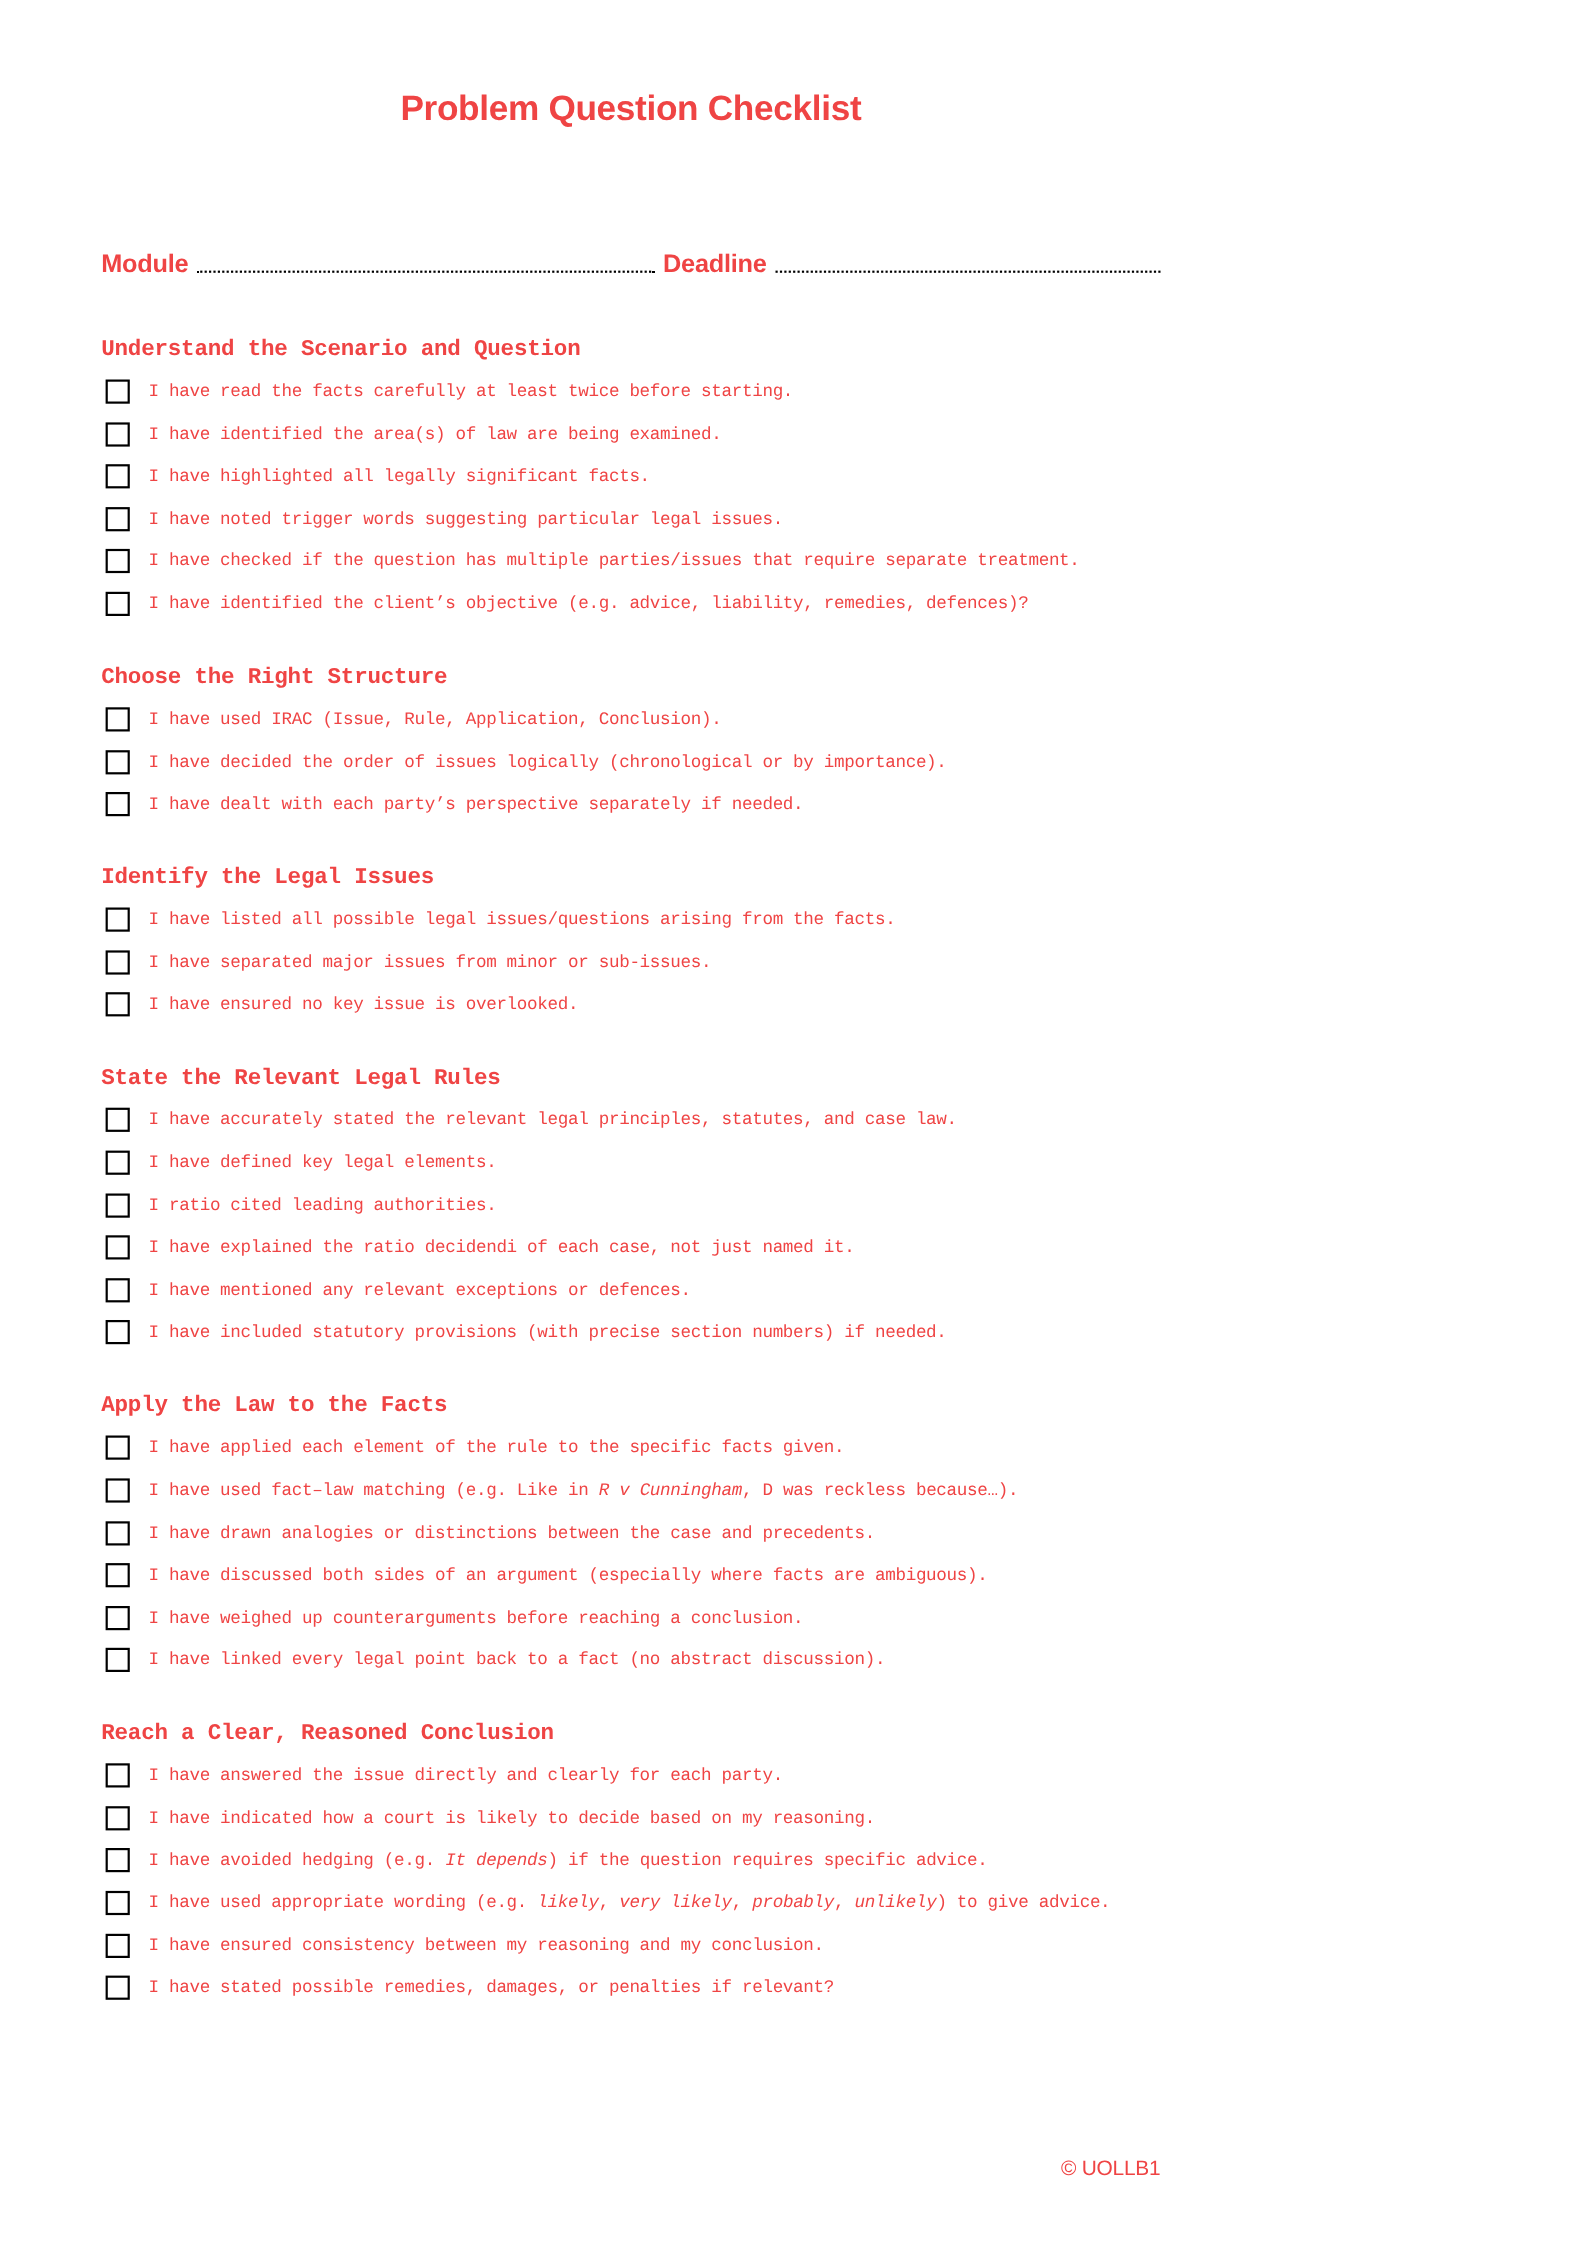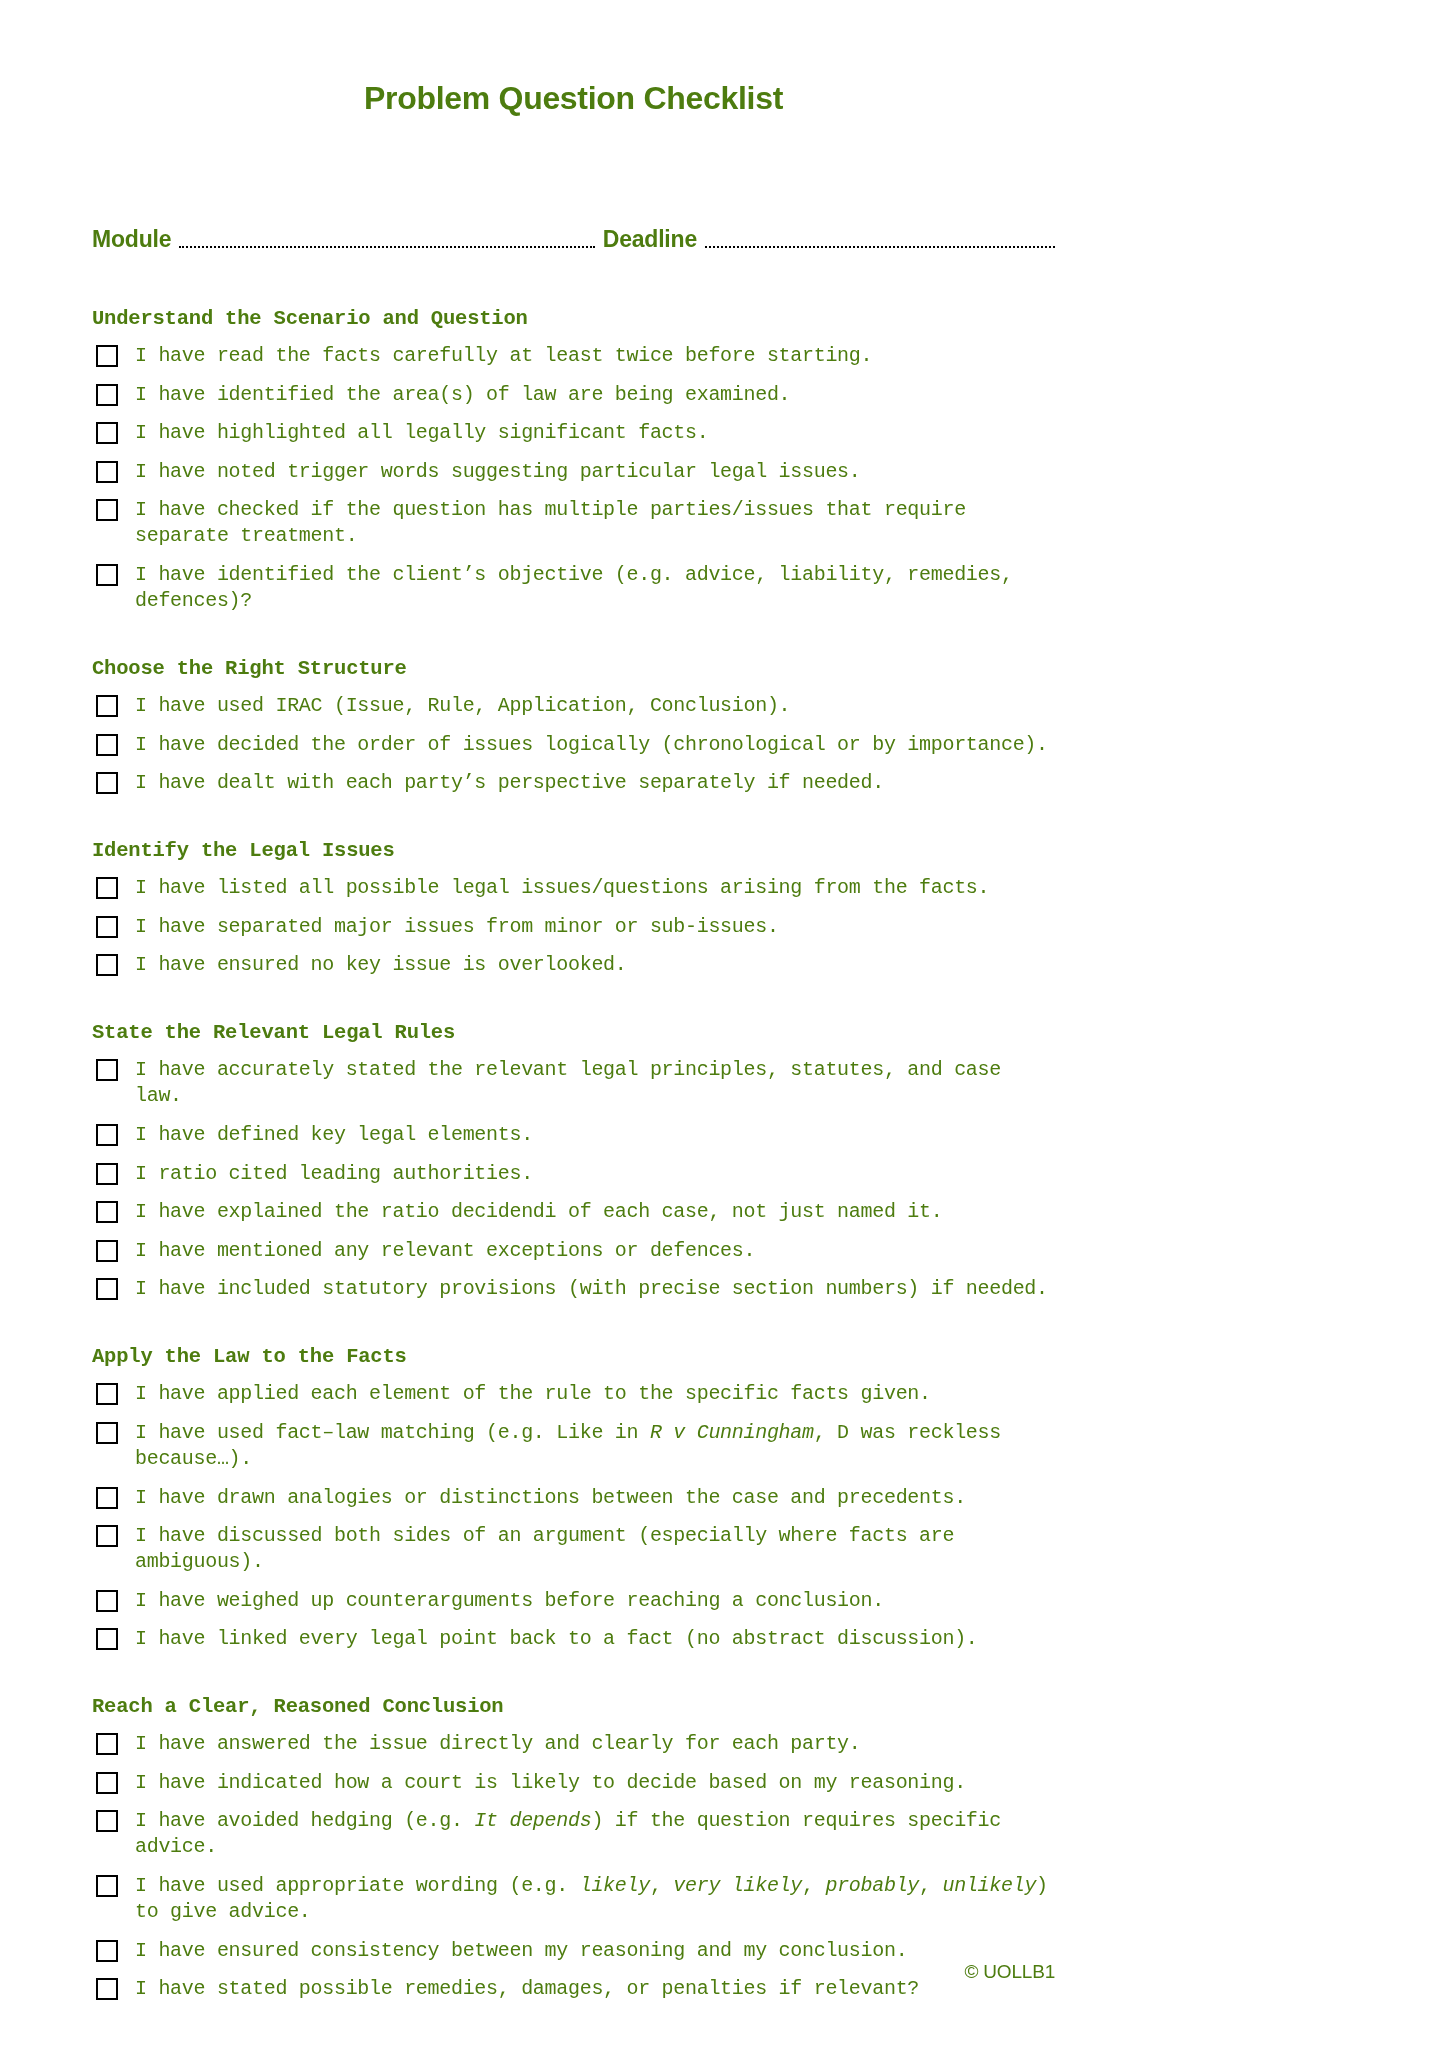--- a/index.html
+++ b/index.html
@@ -1,21 +1,21 @@
 <!DOCTYPE html>
 <html><head>
 <meta charset="utf-8">
 <style>
   html, body { margin: 0; padding: 0; background: #ffffff; }
   .page {
     position: relative;
     width: 1147px;
     height: 2045px;
     background: #ffffff;
-    color: #4d7c0f;
+    color: #ef4444;
     font-family: "Liberation Sans", sans-serif;
     overflow: hidden;
     box-sizing: border-box;
     padding: 70px 92px 0 92px;
   }
   h1.doc-title {
     margin: 6px 0 0 0;
     font-size: 32px;
     line-height: 44px;
     font-weight: 700;
@@ -56,21 +56,21 @@
   .checkbox {
     flex: none;
     box-sizing: border-box;
     width: 22px;
     height: 22px;
     border: 2.4px solid #000000;
     margin: 2px 17px 0 4px;
     background: #ffffff;
   }
   .item-text {
-    font-size: 20px;
+    font-size: 16px;
     line-height: 26px;
     letter-spacing: -0.3px;
   }
   .seg.italic { font-style: italic; }
   .footer {
     position: absolute;
     left: 92px;
     right: 92px;
     top: 1960px;
     display: flex;

